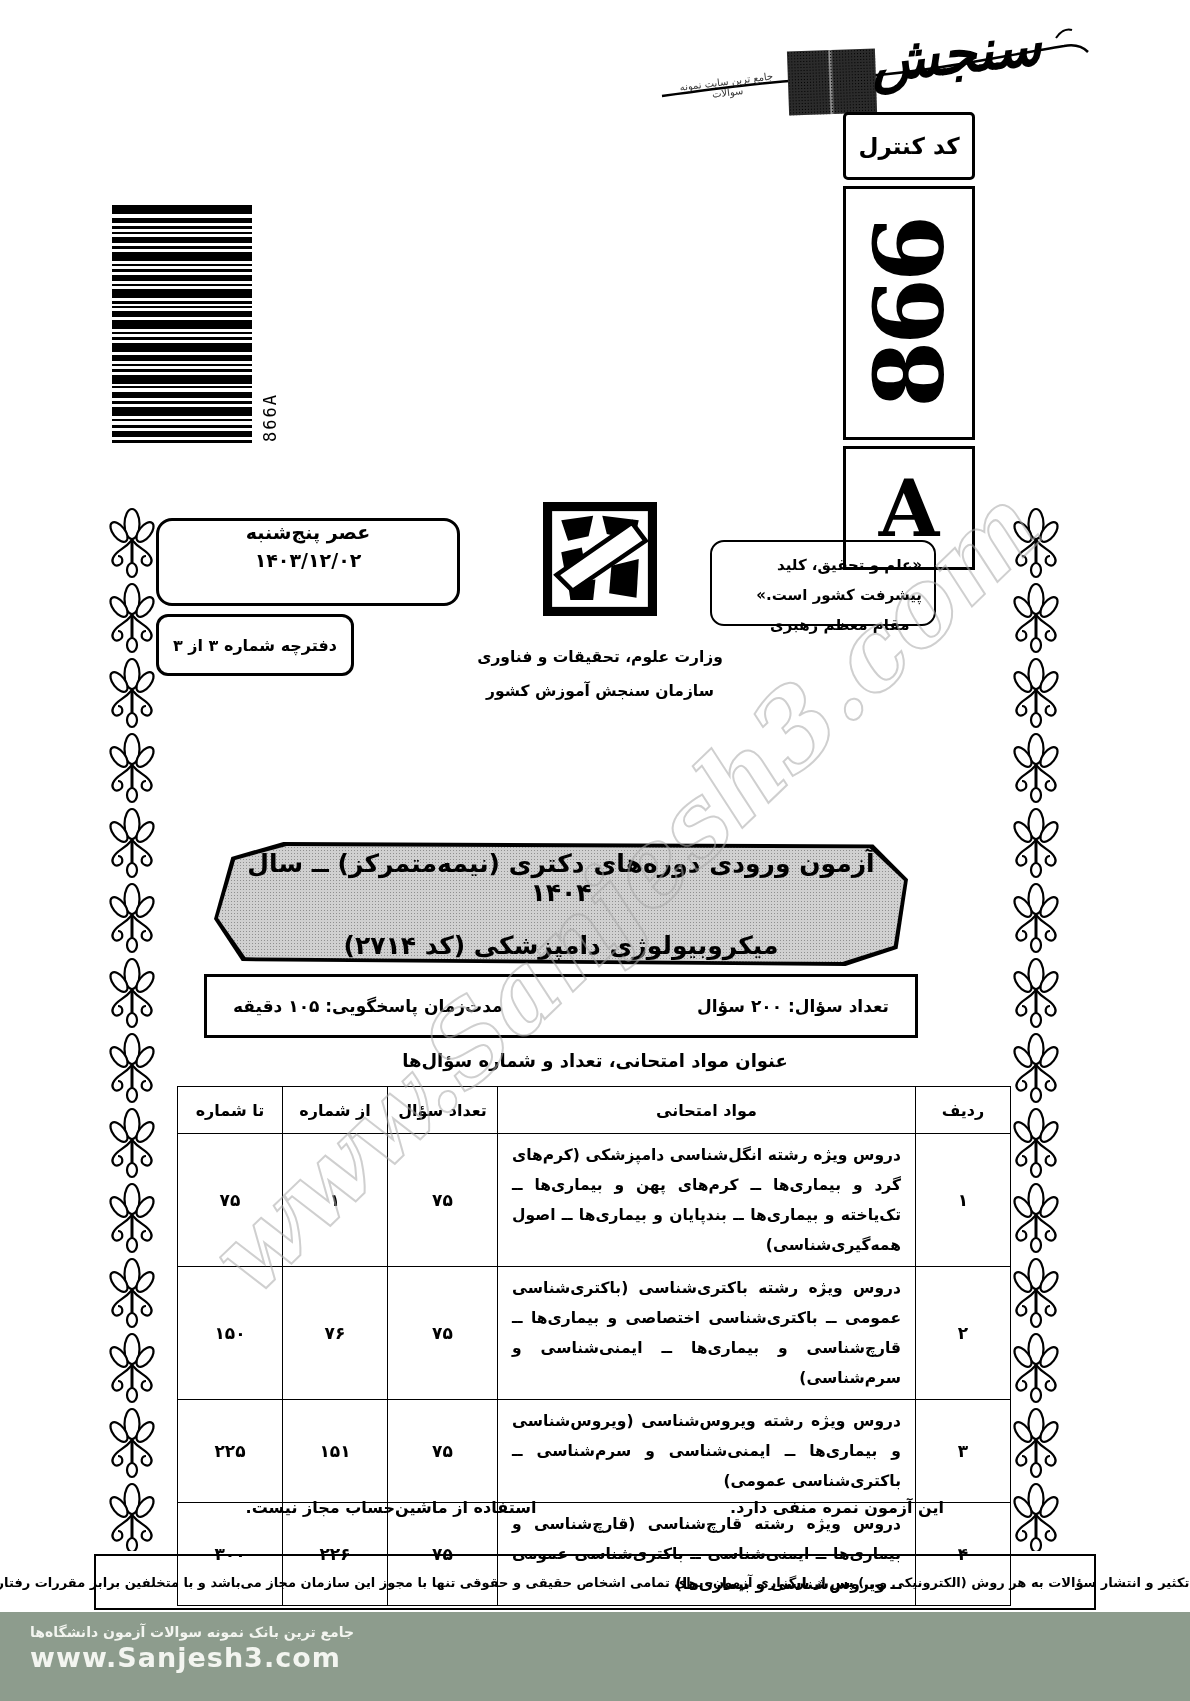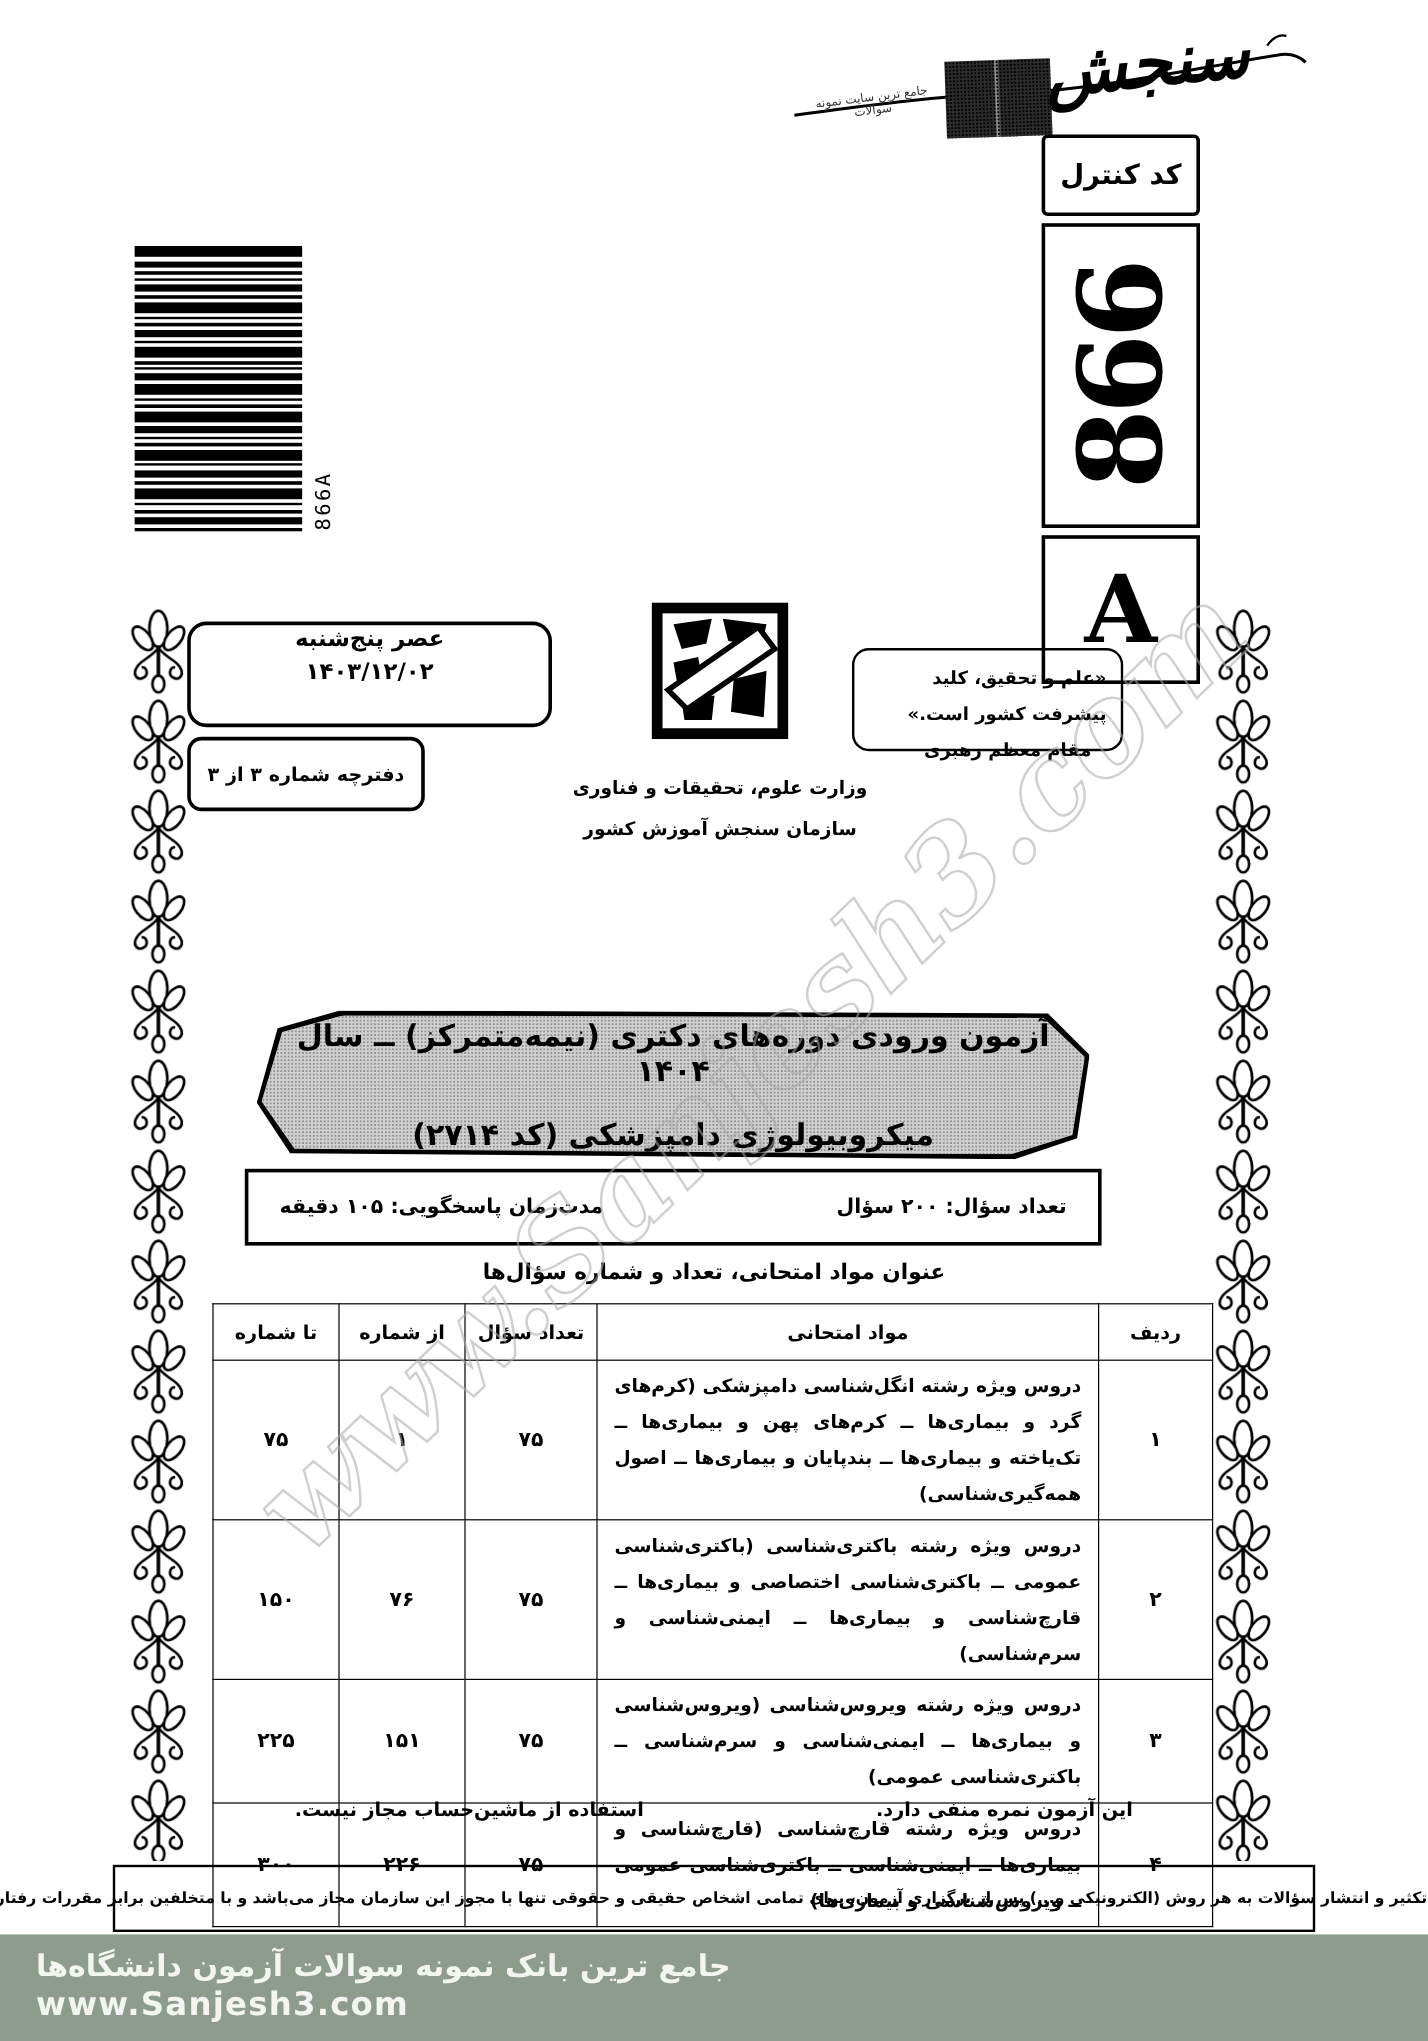--- a/index.html
+++ b/index.html
@@ -28,21 +28,21 @@
     left:210px;top:8px;font-family:"DejaVu Sans",sans-serif;
     font-style:italic;font-weight:700;font-size:56px;line-height:1;
     transform:rotate(-6deg);letter-spacing:-2px;
   }
   .logo-caption{
     left:8px;top:58px;width:118px;font-size:10px;color:#333;
     transform:rotate(-7deg);text-align:center;
   }
 
   
-  .ctrl-stack{left:844px;top:112px;width:132px;padding-left:24px;}
+  .ctrl-stack{left:819px;top:112px;width:132px;padding-left:24px;}
   .ctrl-box{border:3px solid #000;background:#fff;display:flex;align-items:center;justify-content:center;}
   .ctrl-label{height:62px;border-radius:5px;font-size:23px;}
   .ctrl-num{height:248px;margin-top:6px;}
   .ctrl-num span{
     display:block;transform:rotate(-90deg);
     font-family:"DejaVu Serif",serif;font-weight:700;font-size:96px;letter-spacing:-4px;
   }
   .ctrl-series{height:118px;margin-top:6px;font-family:"DejaVu Serif",serif;font-weight:700;font-size:78px;}
 
   
@@ -123,21 +123,21 @@
     left:94px;top:1554px;width:1002px;height:56px;border:2.5px solid #000;box-sizing:border-box;
     display:flex;align-items:center;justify-content:center;
     font-size:13px;font-weight:700;white-space:nowrap;
   }
 
   
   .footer-band{
     left:0;top:1612px;width:1190px;height:89px;box-sizing:border-box;
     padding:12px 0 0 30px;
   }
-  .footer-band .f1{font-size:25px;font-weight:700;direction:rtl;text-align:left;}
+  .footer-band .f1{font-size:14px;font-weight:700;direction:rtl;text-align:left;}
   .footer-band .f2{font-size:27px;font-weight:700;letter-spacing:1px;margin-top:2px;}
 
   
   .watermark{
     left:150px;top:835px;width:950px;height:110px;
     display:flex;align-items:center;justify-content:center;
     transform:rotate(-44deg);
     font-family:"DejaVu Serif",serif;font-style:italic;font-weight:700;font-size:104px;
     color:transparent;-webkit-text-stroke:2px #a9a9a9;
     opacity:.55;z-index:40;pointer-events:none;white-space:nowrap;

